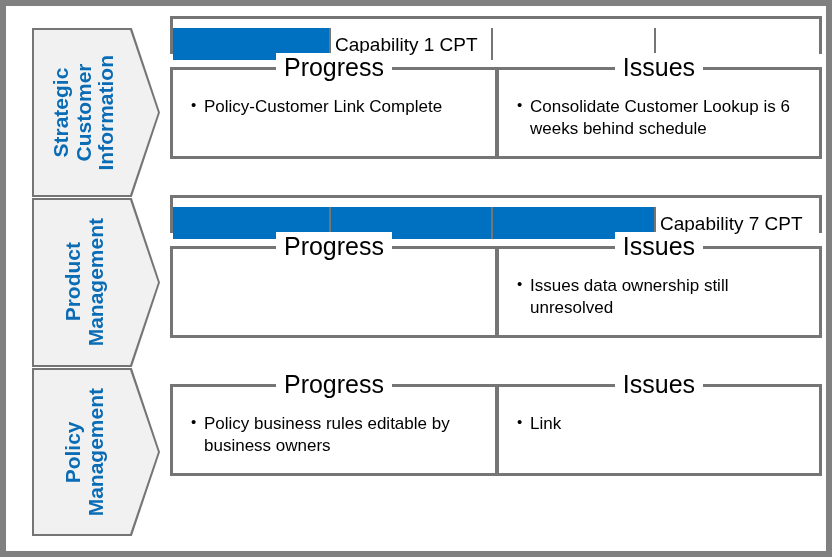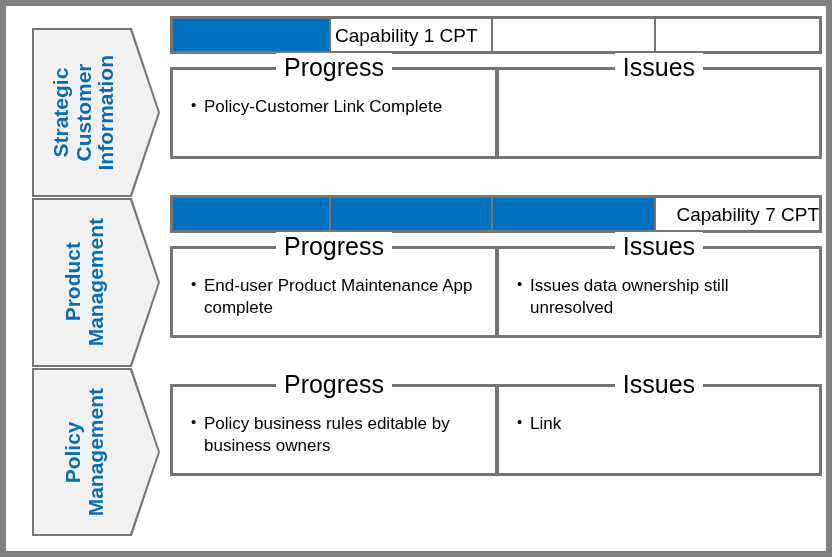--- a/index.html
+++ b/index.html
@@ -106,22 +106,23 @@
     background: #ffffff;
   }
   .cap-cell {
     box-sizing: border-box;
     border-right: 2px solid #757575;
     background: #ffffff;
     display: flex;
     align-items: center;
     height: 100%;
     overflow: hidden;
-  }
-  .cap-cell:last-child { border-right: none; justify-content: flex-end; }
+    margin-top: 9px;
+  }
+  .cap-cell:last-child { border-right: none; }
   .cap-cell.filled { background: #0070c0; }
   .cap-cell .cap-text {
     font-size: 19px;
     color: #000000;
     padding-left: 4px;
     white-space: nowrap;
     line-height: 1;
   }
 
   
@@ -239,20 +240,23 @@
           <span>Progress</span>
         </div>
         <ul class="gb-list">
           <li>Policy-Customer Link Complete</li>
         </ul>
       </div>
       <div class="groupbox right">
         <div class="gb-title">
           <span>Issues</span>
         </div>
+        <ul class="gb-list">
+          <li>Consolidate Customer Lookup is 6 weeks behind schedule</li>
+        </ul>
       </div>
     </div>
 
   </div>
 
   <div class="phase-body" id="body-1">
 
     <div class="cap-bar">
       <div class="cap-cell filled" style="width:158px">
         <span class="cap-text"></span>
@@ -266,23 +270,20 @@
       <div class="cap-cell" style="width:163px">
         <span class="cap-text">Capability 7 CPT</span>
       </div>
     </div>
 
     <div class="panels">
       <div class="groupbox left">
         <div class="gb-title">
           <span>Progress</span>
         </div>
-        <ul class="gb-list">
-          <li>End-user Product Maintenance App complete</li>
-        </ul>
       </div>
       <div class="groupbox right">
         <div class="gb-title">
           <span>Issues</span>
         </div>
         <ul class="gb-list">
           <li>Issues data ownership still unresolved</li>
         </ul>
       </div>
     </div>

